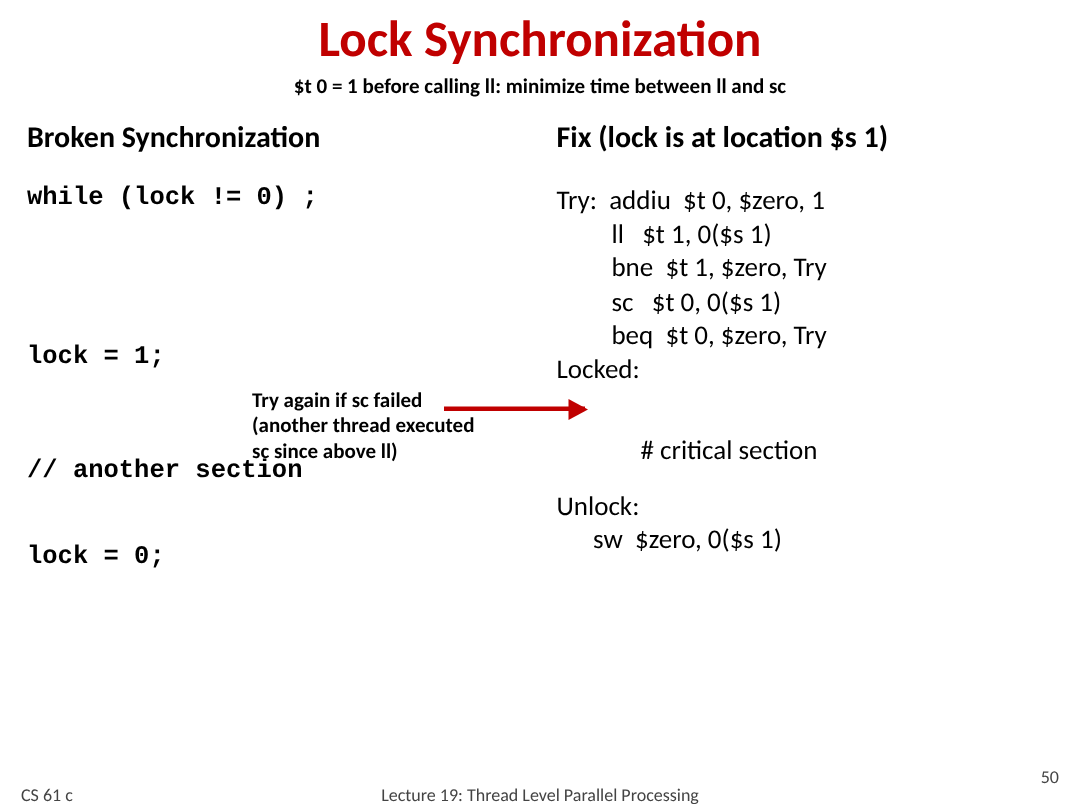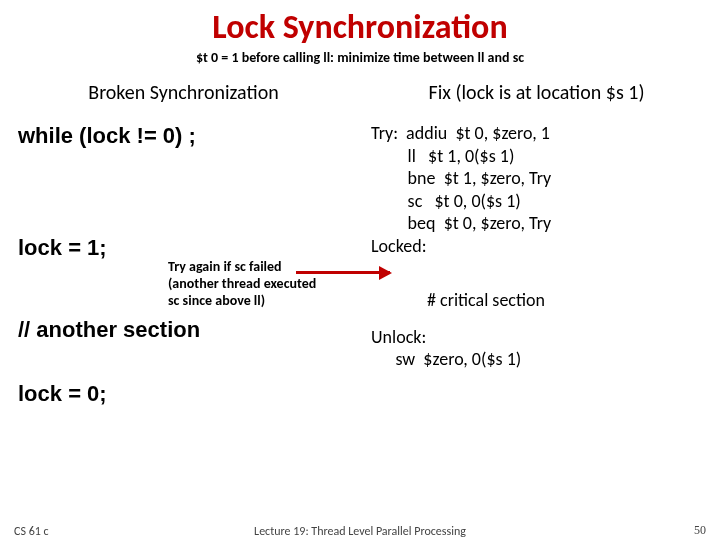--- a/index.html
+++ b/index.html
@@ -29,31 +29,30 @@
   .subtitle .mono { font-family: Calibri, Arial, sans-serif; font-weight: 700; }
   .cols {
     display: flex;
     padding: 14px 18px 0 18px;
     gap: 22px;
   }
   .left { width: 50%; position: relative; }
   .right { width: 50%; position: relative; }
   .colhead {
     font-size: 20px;
-    font-weight: 400;
+    font-weight: 700;
     margin-bottom: 18px;
-    text-align: center;
   }
   .block {
-    font-size: 22px;
+    font-size: 17px;
     font-weight: 700;
     line-height: 1.28;
     white-space: pre;
     margin-bottom: 6px;
-    font-family: Liberation Sans, sans-serif;
+    font-family: Liberation Mono, monospace;
   }
   .codeblock {
     font-size: 18px;
     font-weight: 400;
     font-family: Calibri, Arial, sans-serif;
     line-height: 1.25;
     white-space: pre;
   }
   .note {
     position: absolute;
@@ -67,21 +66,21 @@
   .footer {
     position: absolute;
     bottom: 8px;
     left: 0;
     width: 100%;
     font-size: 12px;
     color: #444;
   }
   .footer-left { position: absolute; left: 14px; bottom: 0; }
   .footer-center { text-align: center; }
-  .footer-right { position: absolute; right: 14px; bottom: 0; font-family: Liberation Serif, serif; }
+  .footer-right { position: absolute; right: 14px; bottom: 12px; }
   .arrow {
     position: absolute;
     left: 296px;
     top: 265px;
     width: 94px;
     height: 3px;
     background: #c00000;
   }
   .arrow::after {
     content: "";

